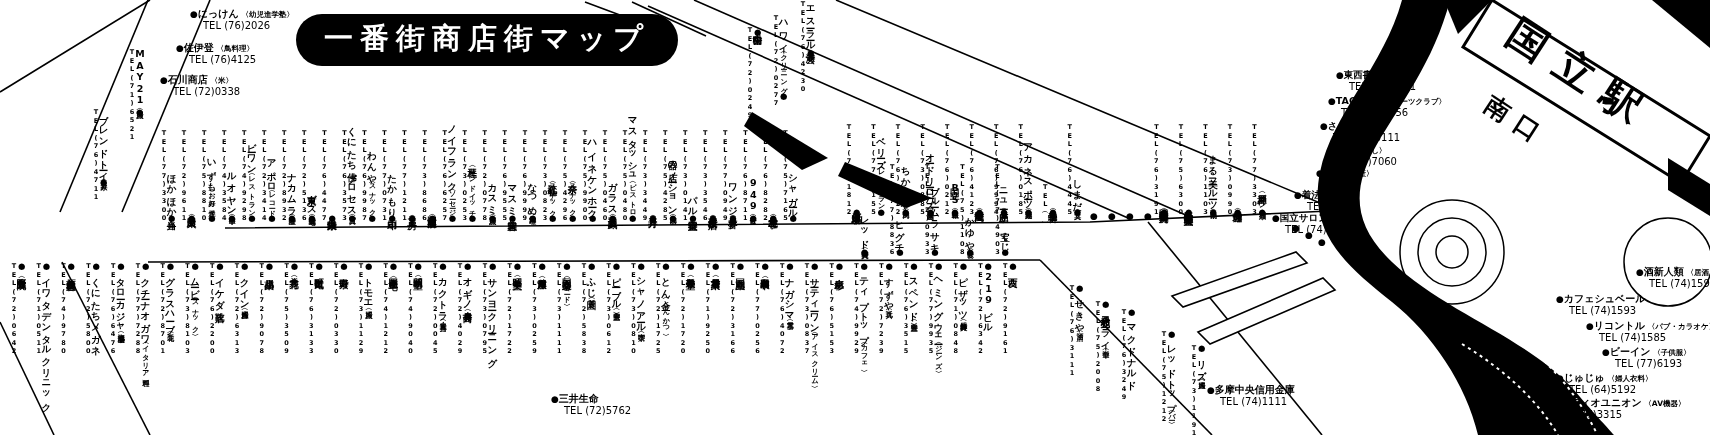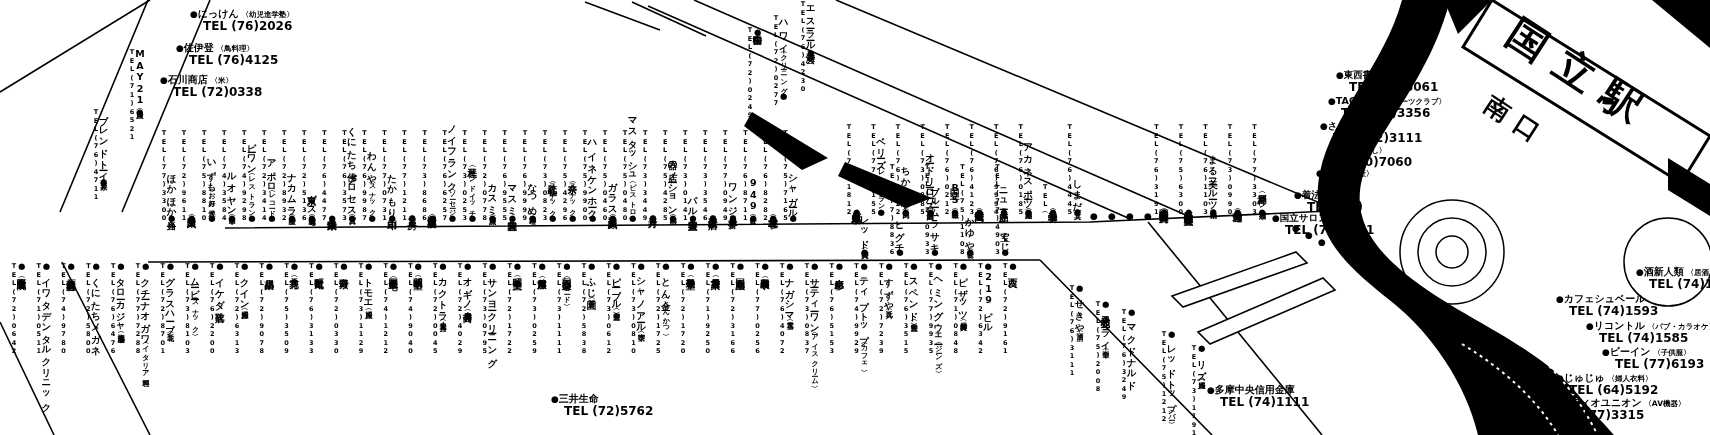--- a/index.html
+++ b/index.html
@@ -39,21 +39,21 @@
   .nm{writing-mode:vertical-rl;text-orientation:upright;font-size:9.5px;font-weight:bold;
       line-height:1;letter-spacing:0.5px;}
   .nm .g{font-size:7px;font-weight:bold;}
   .dot{font-size:8.5px;line-height:1;}
   .vabs{position:absolute;}
 
   
   .hshop{position:absolute;white-space:nowrap;line-height:1.15;}
   .hshop .l1{font-size:10px;font-weight:bold;}
   .hshop .l1 .g{font-size:7.5px;text-align:center;}
-  .hshop .tel{font-size:12px;font-weight:700;margin-left:13px;}
+  .hshop .tel{font-size:10px;font-weight:400;margin-left:13px;}
   .hshop .b{font-size:9px;}
   .hshop.sm .l1{font-size:9.5px;}
   .dotspan{position:absolute;font-size:9px;line-height:1;}
 </style>
 </head>
 <body>
 
 <div class="stage">
 
   <svg class="bg" width="1710" height="435" viewBox="0 0 1710 435">
@@ -106,20 +106,21 @@
 
     <polygon points="1492,0 1710,136 1681,183 1463,47" fill="#fff" stroke="#000" stroke-width="3"></polygon>
     <g fill="#000" stroke="none">
       <polygon points="1652,0 1710,0 1710,48"></polygon>
       <polygon points="1444,0 1492,0 1458,34"></polygon>
       <polygon points="1668,158 1710,184 1710,216 1668,190"></polygon>
     </g>
   </svg>
 
   <div class="layer">
+    <div class="title">一番街商店街マップ</div>
 
 
     <div class="stname">国立駅</div>
     <div class="stexit">南口</div>
 
 
     <div id="row-north" class="vrow n" style="left:158px;top:0;width:640px;height:222px;">
         <div class="vshop">
           <div class="t">TEL(77)3300</div>
           <div class="nmcol">

